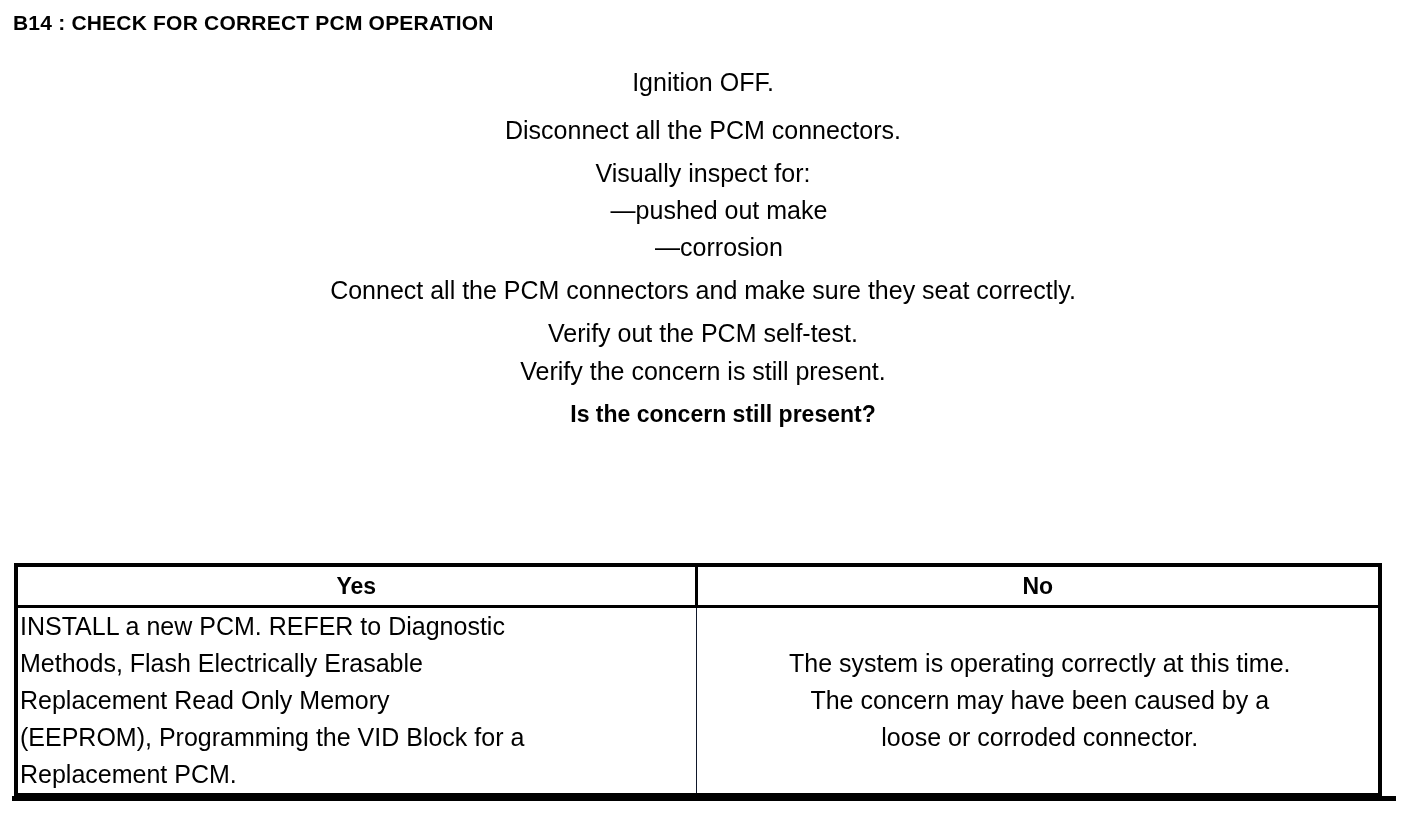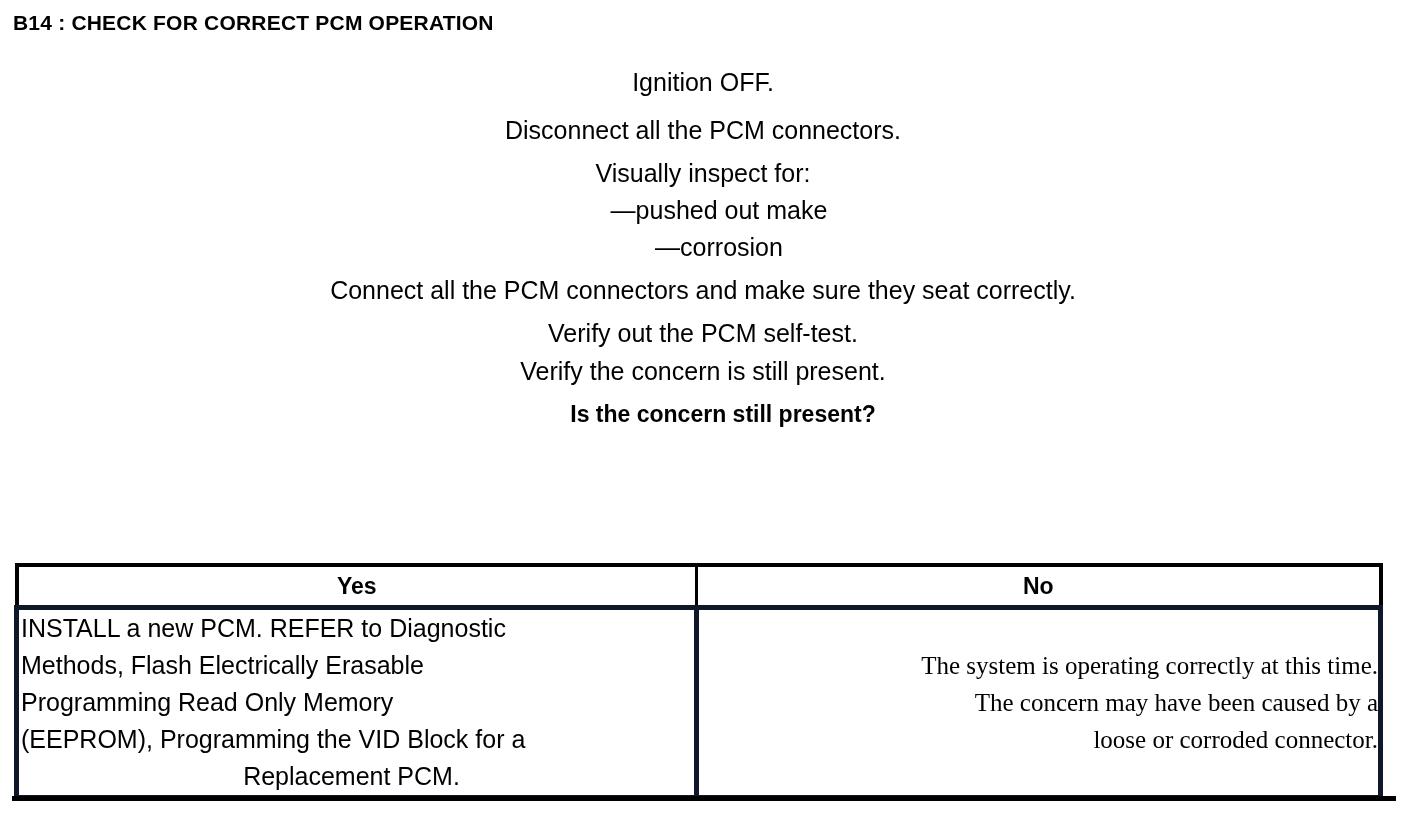--- a/index.html
+++ b/index.html
@@ -79,49 +79,48 @@
   .decision-table th {
     border: 3px solid #000000;
     font-size: 23px;
     font-weight: bold;
     text-align: center;
     height: 38px;
     padding: 0;
     vertical-align: middle;
   }
   .decision-table td {
-    border: 5px solid #0f172a;
+    border: 1px solid #0f172a;
     font-size: 25px;
     font-weight: normal;
     vertical-align: middle;
     padding: 0;
     height: 185px;
     overflow: visible;
   }
 
   .cell-yes {
     text-align: left;
   }
   .cell-no {
-    text-align: right;
-    font-family: Liberation Serif, serif;
+    text-align: center;
   }
 
   .cell-lines {
     line-height: 37px;
     white-space: nowrap;
   }
   .cell-yes .cell-lines {
     padding-left: 2px;
   }
   .cell-no .cell-lines {
     padding-left: 5px;
   }
   .cell-line-centered {
-    text-align: center;
+    text-align: left;
     padding-right: 12px;
   }
 
   
   .bottom-rule {
     position: absolute;
     left: 12px;
     top: 796px;
     width: 1384px;
     height: 5px;
@@ -157,21 +156,21 @@
         <th>Yes</th>
         <th>No</th>
       </tr>
     </thead>
     <tbody>
       <tr>
         <td class="cell-yes">
           <div class="cell-lines">
             <div>INSTALL a new PCM. REFER to Diagnostic</div>
             <div>Methods, Flash Electrically Erasable</div>
-            <div>Programming Read Only Memory</div>
+            <div>Replacement Read Only Memory</div>
             <div>(EEPROM), Programming the VID Block for a</div>
             <div class="cell-line-centered">Replacement PCM.</div>
           </div>
         </td>
         <td class="cell-no">
           <div class="cell-lines">
             <div>The system is operating correctly at this time.</div>
             <div>The concern may have been caused by a</div>
             <div>loose or corroded connector.</div>
           </div>

